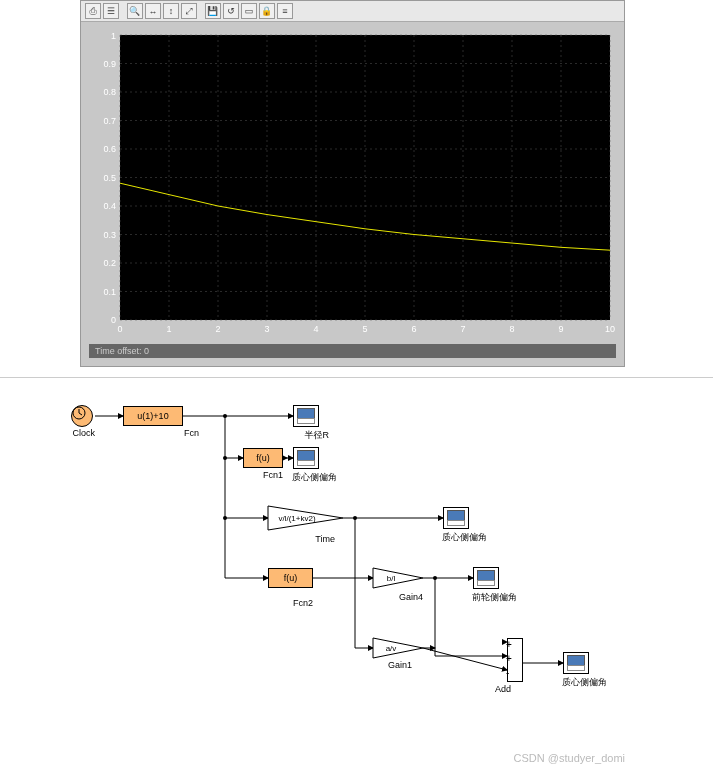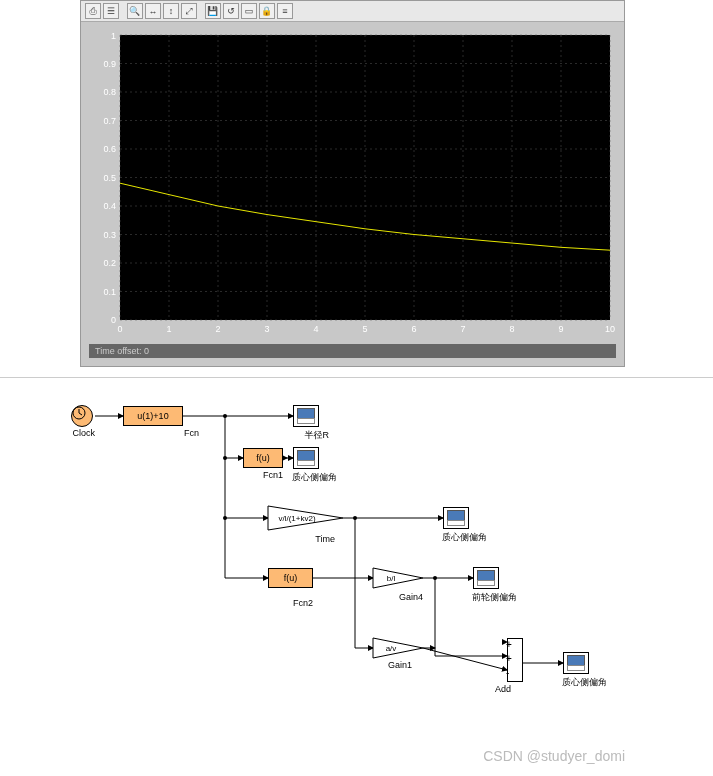--- a/index.html
+++ b/index.html
@@ -18,21 +18,21 @@
   .simulink { position: relative; margin-left: 75px; width: 560px; height: 370px; font-size: 9px; color: #000; }
   .simulink svg { position: absolute; top: 0; left: 0; }
   .block { position: absolute; border: 1px solid #000; background: #fdba74; text-align: center; display: flex; align-items: center; justify-content: center; }
   .label { position: absolute; text-align: right; white-space: nowrap; }
   .scope-blk { position: absolute; width: 26px; height: 22px; border: 1px solid #000; background: #fff; }
   .scope-blk::before { content: ""; position: absolute; top: 2px; left: 3px; right: 3px; height: 10px; background: #4a7ab8; border: 1px solid #555; }
   .scope-blk::after { content: ""; position: absolute; bottom: 2px; left: 3px; right: 3px; height: 4px; background: #fff; border: 1px solid #888; }
   .sum-blk { position: absolute; width: 16px; height: 44px; border: 1px solid #000; background: #fff; }
   .sum-port { position: absolute; left: -2px; width: 6px; font-size: 10px; }
   
-  .watermark { position: absolute; right: 10px; bottom: 4px; color: #bbb; font-size: 14px; padding-left: 24px; }
+  .watermark { position: absolute; right: 10px; bottom: 4px; color: #bbb; font-size: 11px; padding-left: 24px; }
 </style>
 </head>
 <body>
 
 <div class="scope-window">
   <div class="toolbar">
     <div class="tb-btn">⎙</div>
     <div class="tb-btn">☰</div>
     <div class="tb-sep"></div>
     <div class="tb-btn">🔍</div>

